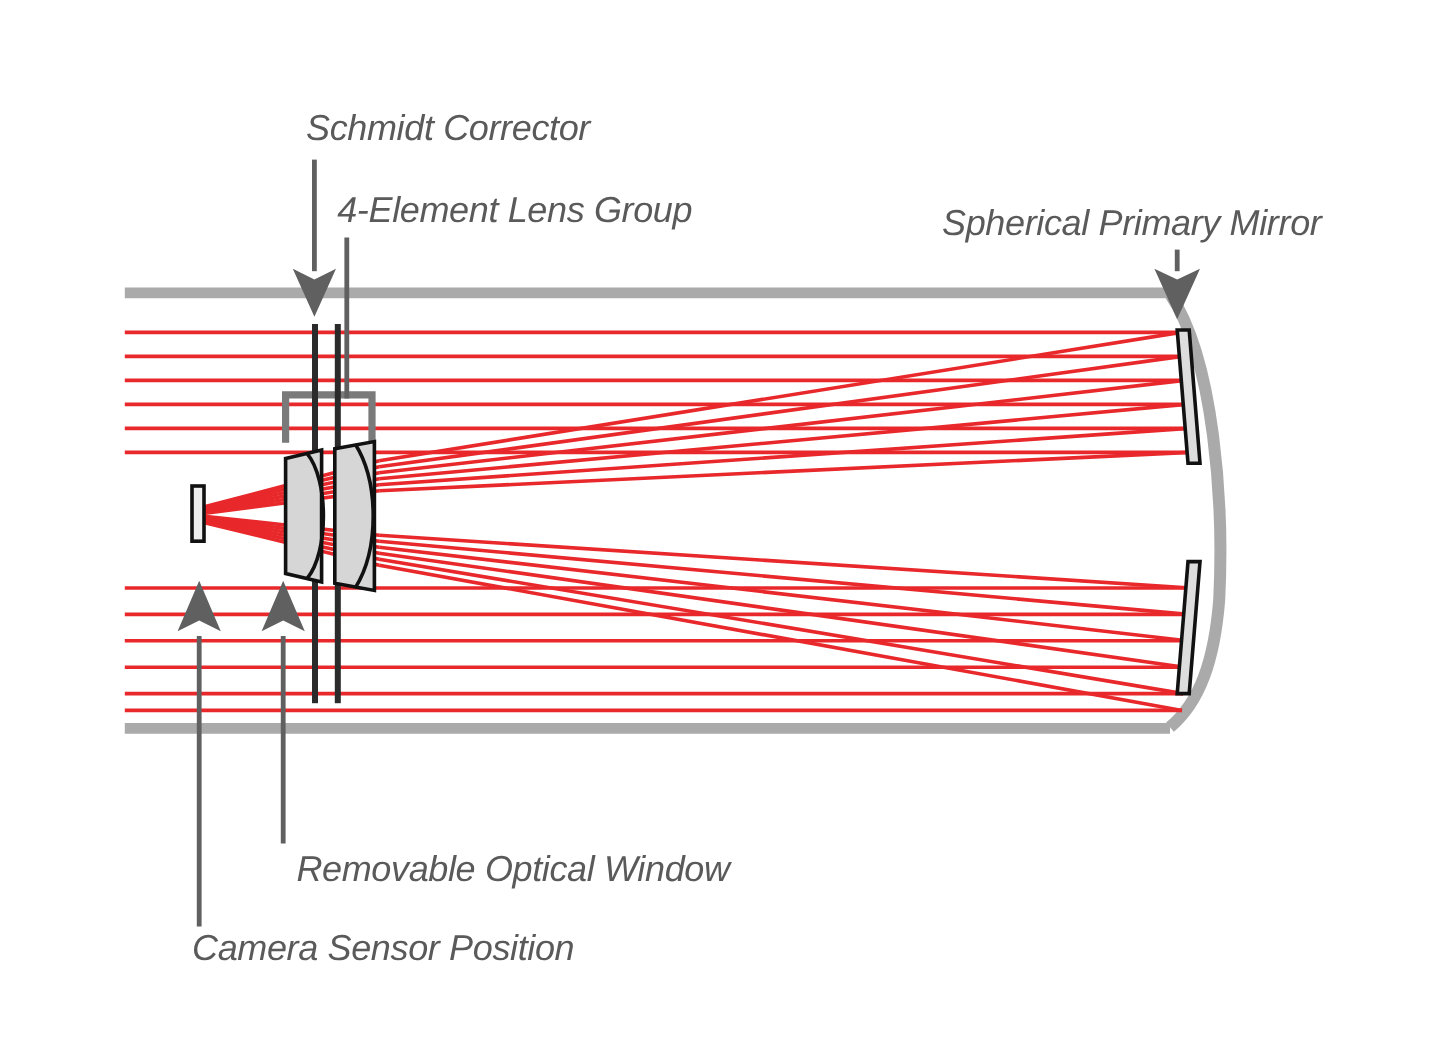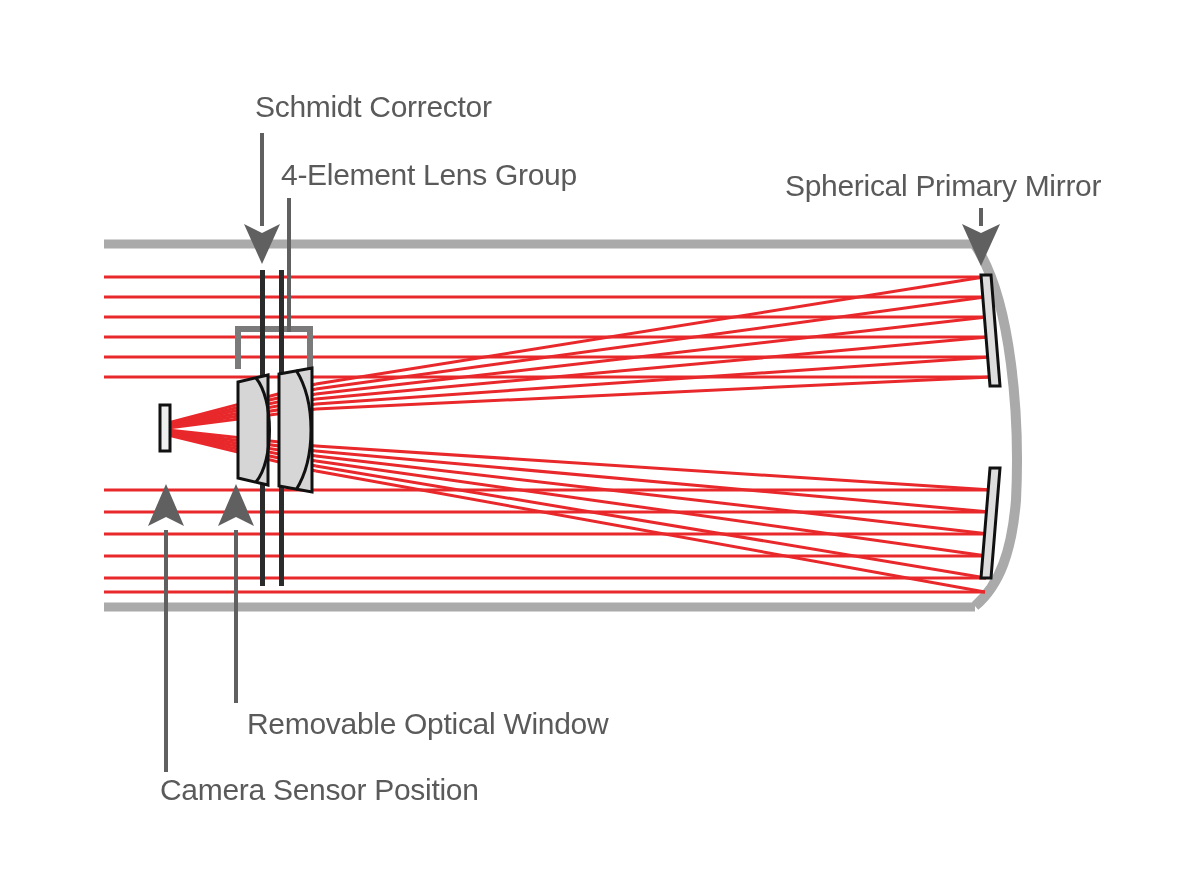--- a/index.html
+++ b/index.html
@@ -10,20 +10,21 @@
   }
   body {
     font-family: "Liberation Sans", sans-serif;
   }
   #diagram-root {
     position: relative;
     width: 1200px;
     height: 881px;
     background: #ffffff;
     overflow: hidden;
+    font-style: italic;
   }
   #optical-svg {
     position: absolute;
     left: 0;
     top: 0;
     width: 1200px;
     height: 881px;
     display: block;
   }
   .label-text {

